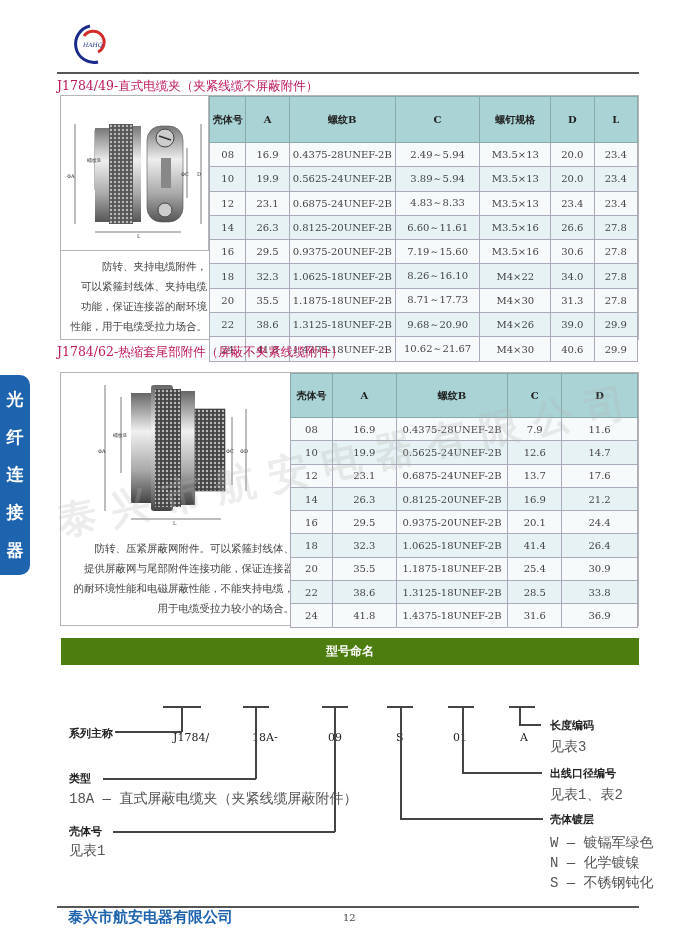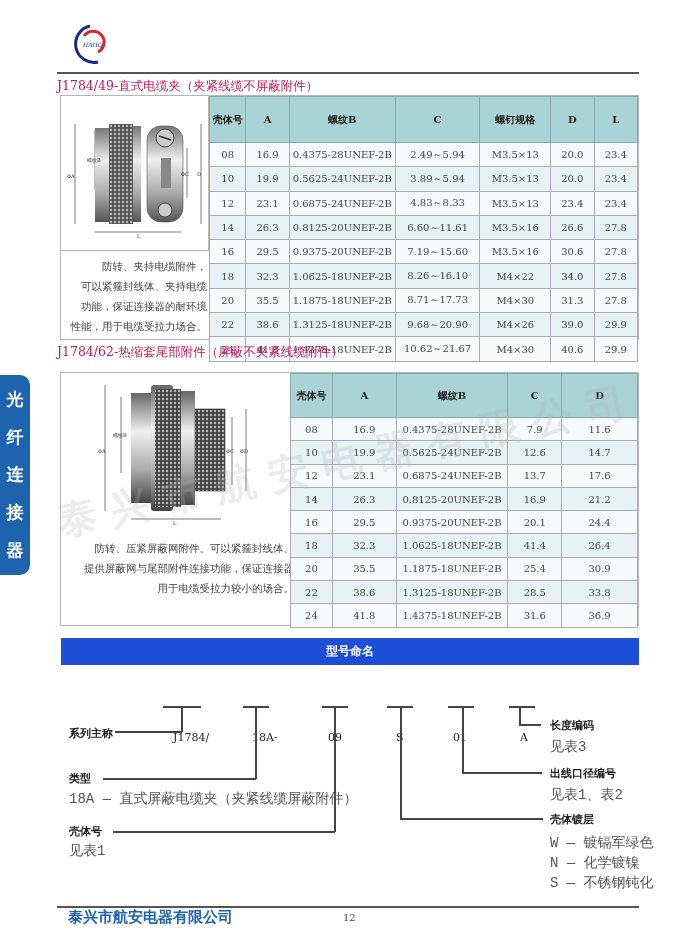--- a/index.html
+++ b/index.html
@@ -33,21 +33,21 @@
   .p2 th { height: 44px; }
   td { border: 1px solid #aab; text-align: center; height: 24.3px; font-family: "DejaVu Serif", serif; }
   .p2 td { height: 23.3px; }
   tr:nth-child(even) td { background: #e6f2f3; }
   tr:nth-child(odd) td { background: #f6fafa; }
 
   .side-tab { position: absolute; left: 0; top: 375px; width: 30px; height: 200px; background: #1e63ae; border-radius: 0 10px 10px 0; color: #fff; font-family: "DejaVu Sans", sans-serif; font-weight: bold; font-size: 17px; display: flex; flex-direction: column; align-items: center; justify-content: space-around; padding: 6px 0; }
 
   .watermark { position: absolute; left: 70px; top: 420px; font-size: 40px; color: rgba(180,180,180,0.25); font-family: "DejaVu Sans", sans-serif; font-weight: bold; transform: rotate(-12deg); white-space: nowrap; pointer-events: none; letter-spacing: 14px; }
 
-  .banner { position: absolute; left: 61px; top: 638px; width: 578px; height: 27px; background: #1d4ed8; color: #fff; text-align: center; font-size: 12px; line-height: 27px; font-weight: bold; font-family: "DejaVu Sans", sans-serif; }
+  .banner { position: absolute; left: 61px; top: 638px; width: 578px; height: 27px; background: #4d7c0f; color: #fff; text-align: center; font-size: 12px; line-height: 27px; font-weight: bold; font-family: "DejaVu Sans", sans-serif; }
 
   .code-seg { position: absolute; top: 690px; font-size: 11px; color: #222; font-family: "DejaVu Serif", serif; margin-top: 41px; }
   .line { position: absolute; background: #444; }
 
   .lbl { position: absolute; font-size: 11px; font-weight: bold; color: #222; font-family: "DejaVu Sans", sans-serif; white-space: nowrap; }
   .sub { position: absolute; font-size: 14px; color: #555; white-space: nowrap; font-family: Liberation Mono, monospace; }
 
   .bottom-rule { position: absolute; left: 57px; top: 906px; width: 582px; height: 2px; background: #555; }
   .company { position: absolute; left: 68px; top: 908px; font-size: 15px; font-weight: bold; color: #1e63ae; font-family: "DejaVu Sans", sans-serif; }
   .page-no { position: absolute; left: 343px; top: 912px; font-size: 10px; color: #444; }
@@ -233,20 +233,21 @@
       <text x="37" y="80" font-size="5" fill="#333">ΦA</text>
       <text x="52" y="64" font-size="5" fill="#333">螺纹B</text>
       <text x="165" y="80" font-size="5" fill="#333">ΦC</text>
       <text x="179" y="80" font-size="5" fill="#333">ΦD</text>
       <text x="112" y="152" font-size="5" fill="#333">L</text>
     </svg>
   </div>
   <div class="desc">
     <div><span class="indent"></span><span>防转、压紧屏蔽网附件。可以紧箍封线体、</span></div>
     <div>提供屏蔽网与尾部附件连接功能，保证连接器</div>
+    <div>的耐环境性能和电磁屏蔽性能，不能夹持电缆，</div>
     <div>用于电缆受拉力较小的场合。</div>
   </div>
   <table>
     <thead>
       <tr>
         <th style="width:42px">壳体号</th>
         <th style="width:64px">A</th>
         <th style="width:112px">螺纹B</th>
         <th style="width:54px">C</th>
         <th style="width:76px">D</th>

